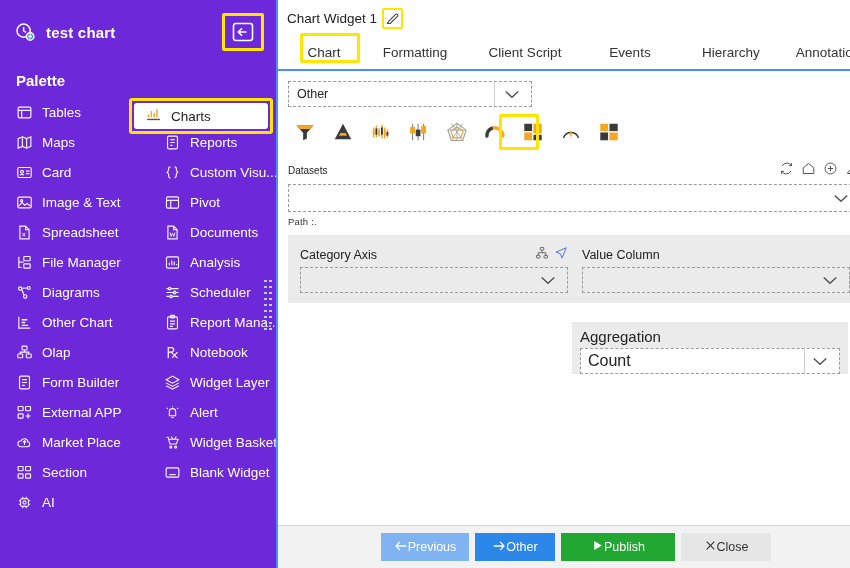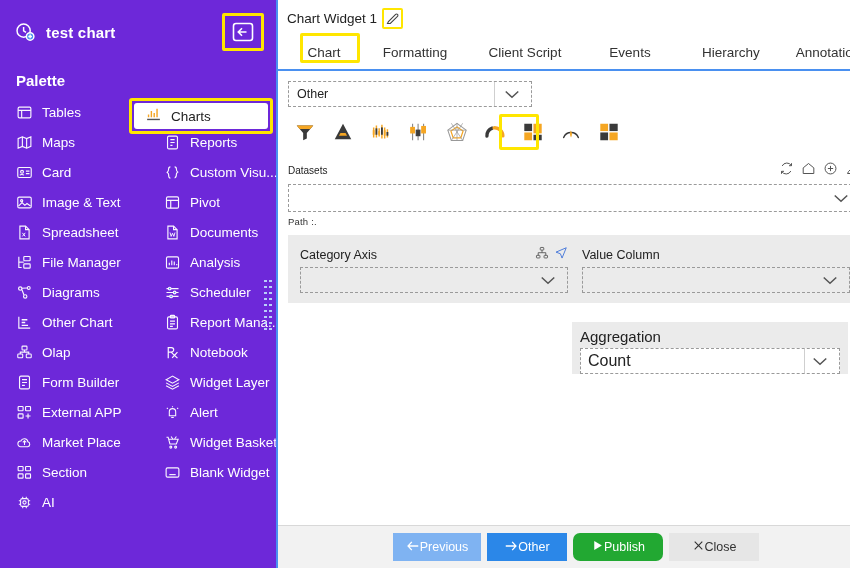--- a/index.html
+++ b/index.html
@@ -167,21 +167,21 @@
     display:flex; align-items:center; justify-content:center; gap:6px;
   }
   .btn {
     height:28px; display:flex;align-items:center;justify-content:center;
     gap:0; font-size:12.5px; color:#fff; cursor:pointer;
     padding: 0 16px; border:0;
     font-family:"Liberation Sans", sans-serif;
   }
   .btn-prev { background:#7fb3f2; width:88px; }
   .btn-next { background:#2b87e8; width:80px; }
-  .btn-pub  { background:#22a832; width:90px;border-radius:7px; }
+  .btn-pub  { background:#22a832; width:114px; }
   .btn-close{ background:#e6e6e6; color:#333; width:90px; }
 </style>
 </head>
 <body>
 
 <div class="app">
 
   <div class="sidebar">
     <div class="sb-head">
       <div class="sb-title-wrap">

